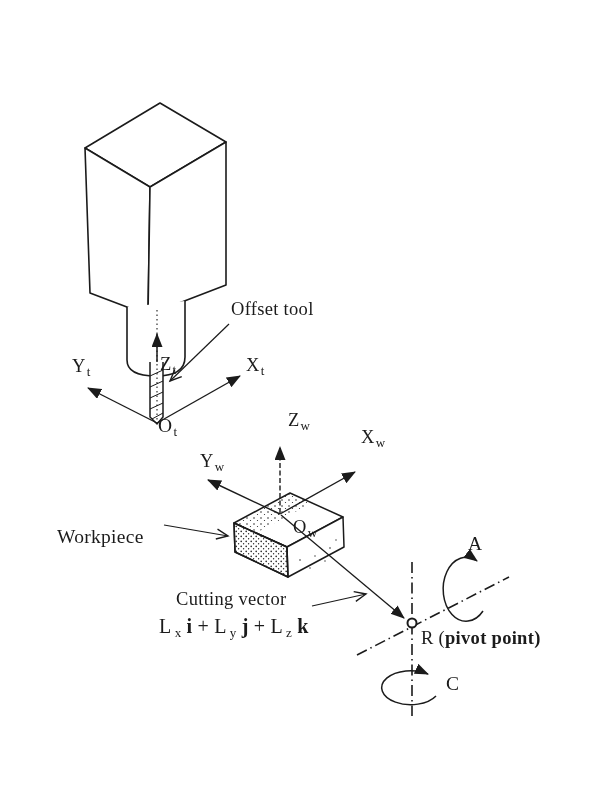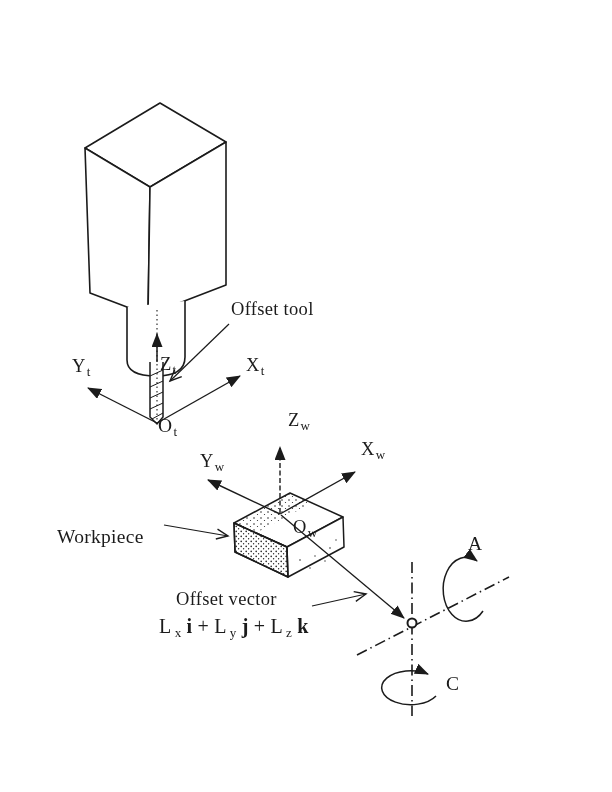--- a/index.html
+++ b/index.html
@@ -139,39 +139,42 @@
   <div class="label big" style="left:158px;top:416px;">
     <span>O</span><span class="sub">t</span>
   </div>
 
   <div class="label" style="left:288px;top:411px;">
     <span>Z</span><span class="sub">w</span>
   </div>
   <div class="label" style="left:200px;top:452px;text-align:center;">
     <span>Y</span><span class="sub">w</span>
   </div>
-  <div class="label" style="left:361px;top:440px;text-align:center;">
+  <div class="label" style="left:361px;top:428px;text-align:center;">
     <span>X</span><span class="sub">w</span>
   </div>
   <div class="label" style="left:293px;top:518px;">
     <span>O</span><span class="sub">w</span>
   </div>
 
   <div class="label big" style="left:57px;top:527px;">
     <span>Workpiece</span>
   </div>
 
   <div class="label" style="left:176px;top:590px;">
-    <span>Offset vector</span>
+    <span>Cutting vector</span>
   </div>
 
   <div class="label formula" style="left:159px;top:616px;">
     <span>L</span><span class="sub">x</span><span class="vec">i</span><span class="plus">+</span><span>L</span><span class="sub">y</span><span class="vec">j</span><span class="plus">+</span><span>L</span><span class="sub">z</span><span class="vec">k</span>
   </div>
 
+  <div class="label" style="left:421px;top:629px;">
+    <span>R (</span><span class="pivot-emph">pivot point</span><span class="pivot-emph">)</span>
+  </div>
 
   <div class="label big" style="left:468px;top:534px;">
     <span>A</span>
   </div>
   <div class="label big" style="left:446px;top:674px;">
     <span>C</span>
   </div>
 
 </div>
 

